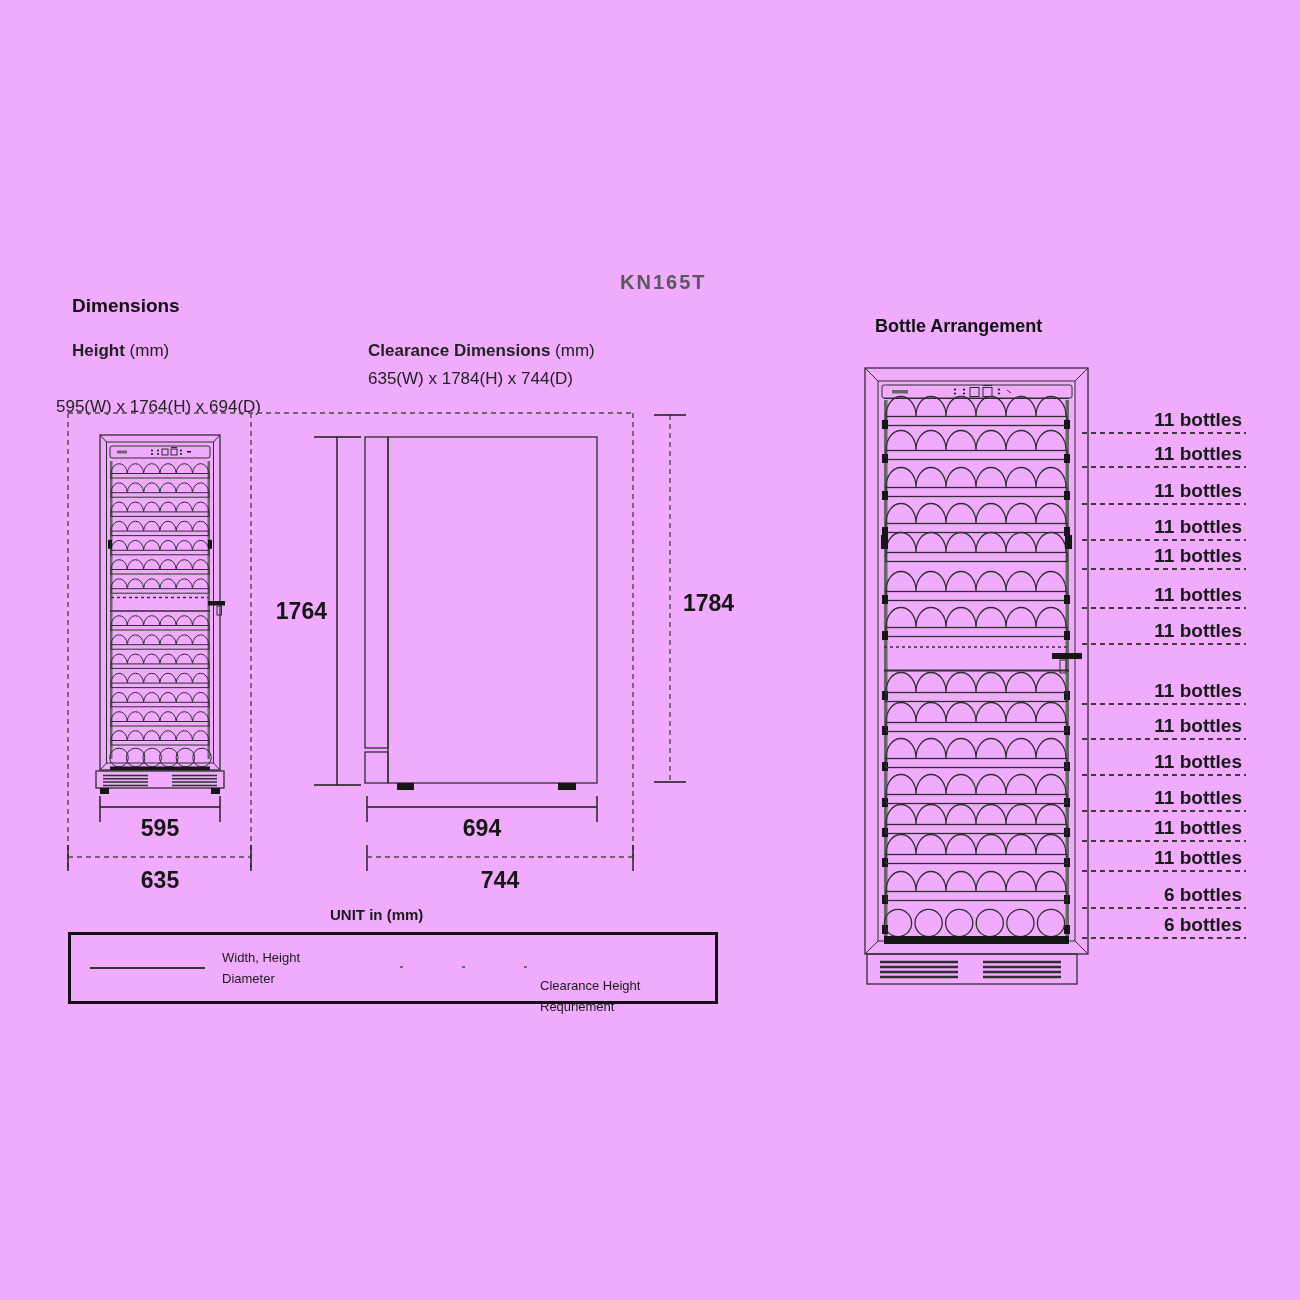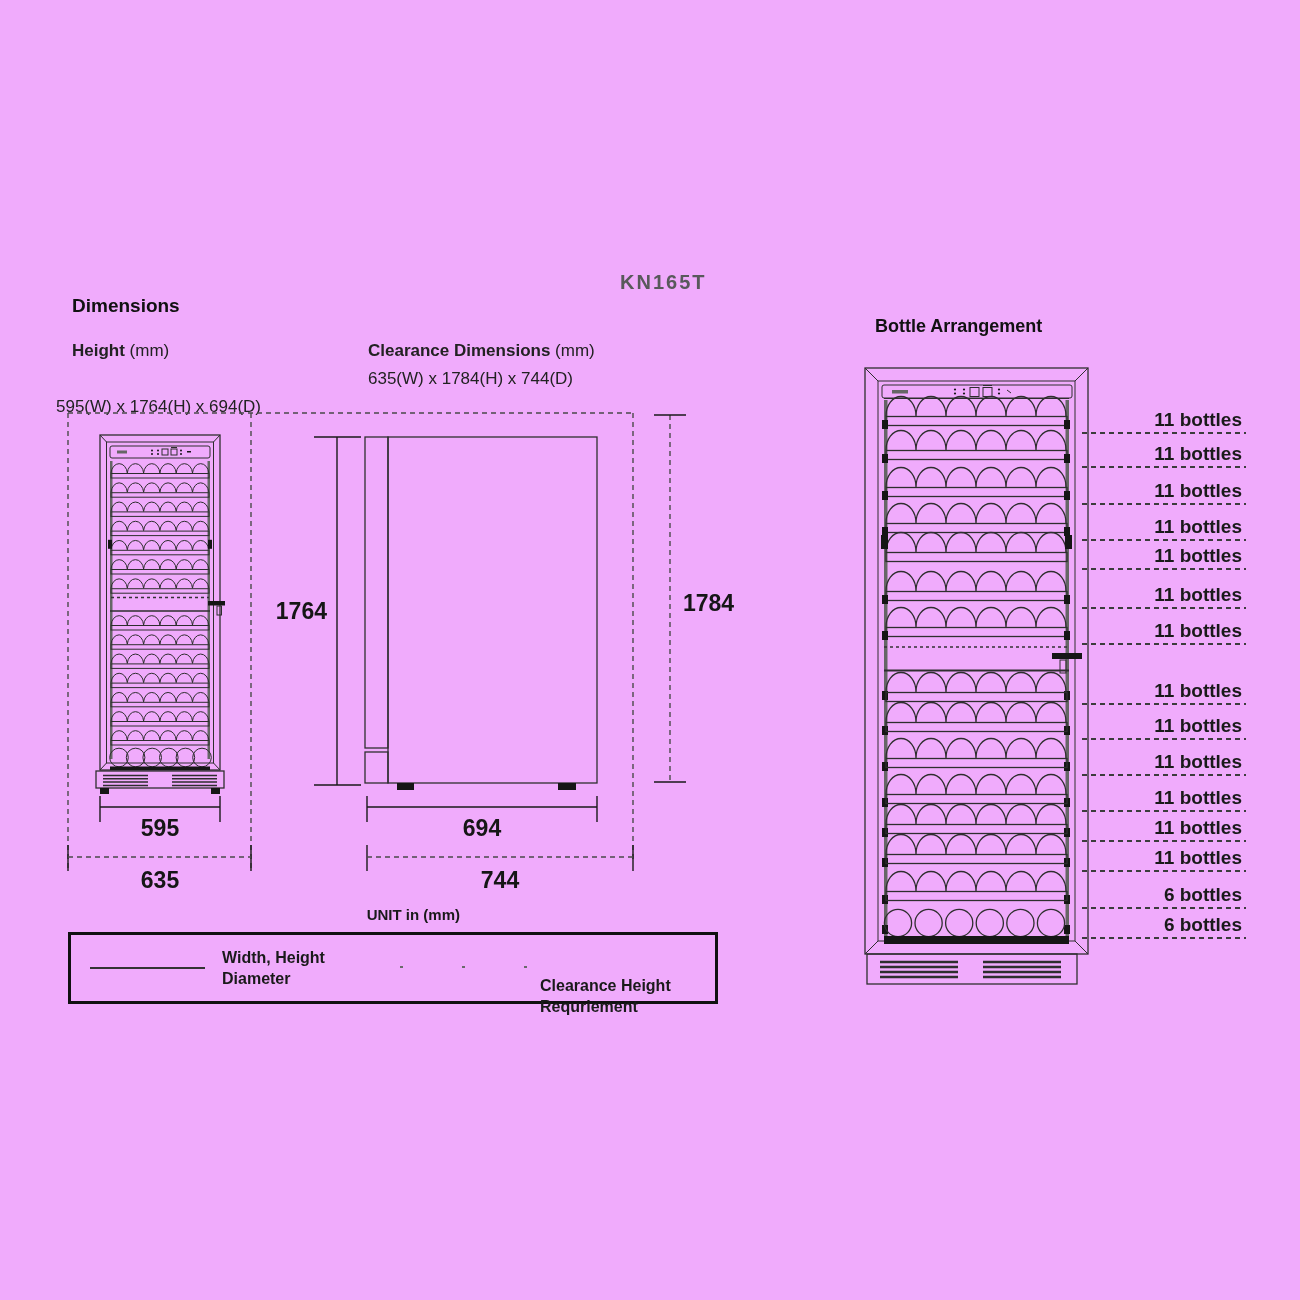--- a/index.html
+++ b/index.html
@@ -4,23 +4,23 @@
 <style>
   html,body{margin:0;padding:0;background:#fff;}
   .canvas{position:relative;width:1300px;height:1300px;background:#f0abfc;
           font-family:"Liberation Sans",sans-serif;color:#1a1a1a;overflow:hidden;}
   .abs{position:absolute;}
   .model{font-weight:bold;font-size:20px;color:#58595b;letter-spacing:2px;}
   .sec-title{font-weight:bold;font-size:19px;color:#111;}
   .sec-title2{font-weight:bold;font-size:18px;color:#111;text-align:center;}
   .spec-line{font-size:17px;color:#222;white-space:nowrap;}
   .spec-line .b{font-weight:bold;}
-  .unit-note{font-weight:bold;font-size:15px;text-align:right;}
+  .unit-note{font-weight:bold;font-size:15px;text-align:left;}
   .legend-box{position:absolute;left:68px;top:932px;width:644px;height:66px;border:3px solid #111;}
-  .legend-label{position:absolute;font-weight:bold;font-size:16px;line-height:21px;white-space:nowrap;}
+  .legend-label{position:absolute;font-weight:normal;font-size:13px;line-height:21px;white-space:nowrap;}
   .solid-sample{position:absolute;left:90px;top:967px;width:115px;height:0;border-top:2px solid #333;}
   .dashed-sample{position:absolute;left:400px;top:966px;width:132px;height:2px;
      background:repeating-linear-gradient(90deg,#6a6a6a 0 3px,transparent 3px 62px);}
   .bottle-label{position:absolute;right:58px;font-weight:bold;font-size:19px;white-space:nowrap;}
   .leader{position:absolute;left:1082px;width:164px;height:2px;
      background:repeating-linear-gradient(90deg,#3c3c3c 0 5px,transparent 5px 9px);}
   svg{position:absolute;}
   .ln{stroke:#2e2e2e;fill:none;stroke-width:1.3;}
   .thin{stroke:#2e2e2e;fill:none;stroke-width:1;}
   .dash{stroke:#4a4a4a;fill:none;stroke-width:1.4;stroke-dasharray:5 4;}

